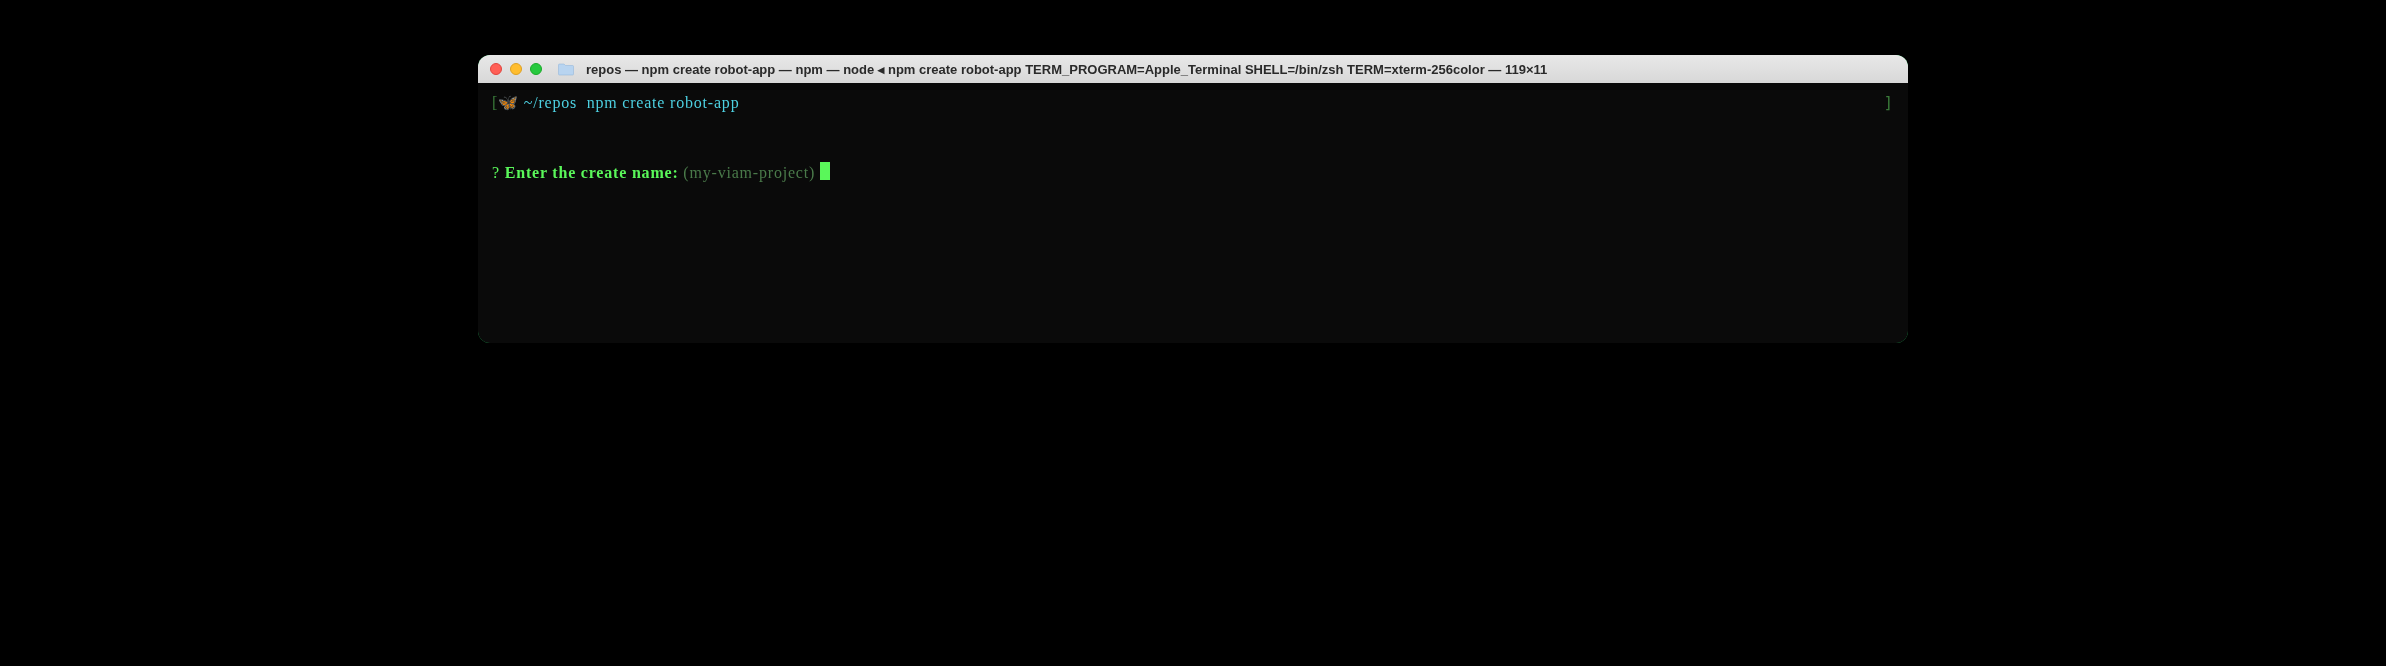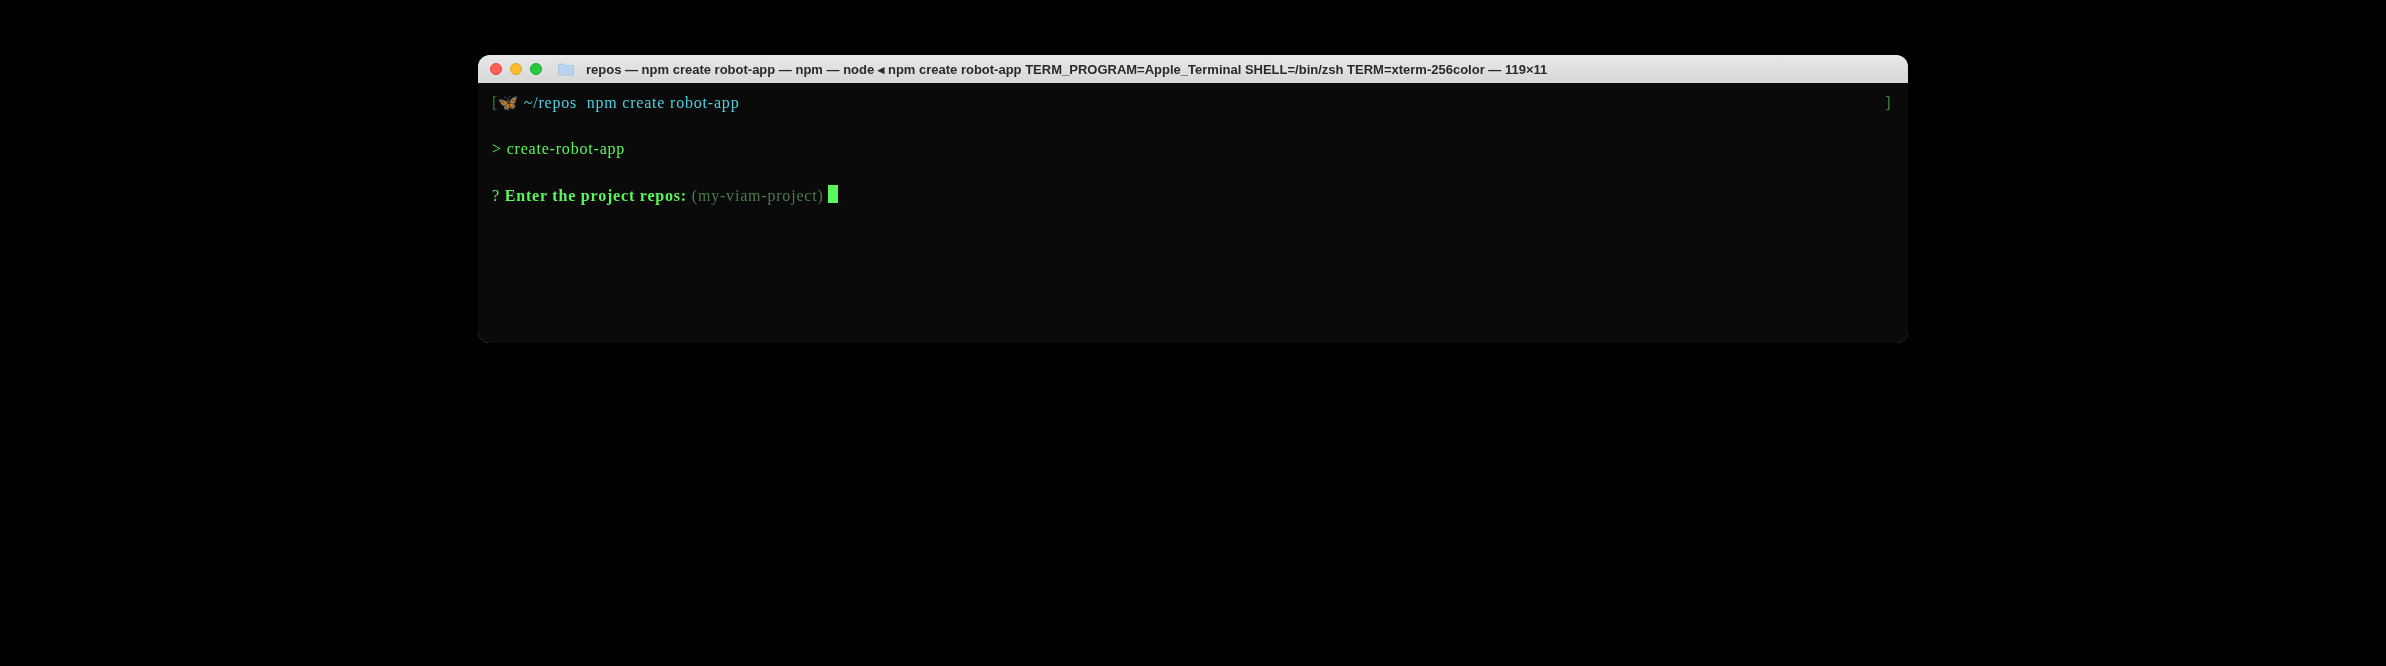--- a/index.html
+++ b/index.html
@@ -131,20 +131,19 @@
     <div class="title-text">repos — npm create robot-app — npm — node ◂ npm create robot-app TERM_PROGRAM=Apple_Terminal SHELL=/bin/zsh TERM=xterm-256color — 119×11</div>
   </div>
 
   <div class="terminal-body">
     <div class="line"><span class="bracket">[</span><span class="butterfly">🦋</span><span class="cyan"> ~/repos </span><span class="cyan"> npm create robot-app</span></div>
     <span class="right-bracket">]</span>
 
     <div class="blank-line"></div>
 
 
-    <div class="line"><span class="green">&gt; </span><span class="green">create-robot-app</span></div>
 
     <div class="blank-line"></div>
 
-    <div class="line"><span class="green">?</span><span class="green-bold"> Enter the project repos: </span><span class="dim-green">(my-viam-project) </span><span class="cursor"></span></div>
+    <div class="line"><span class="green">?</span><span class="green-bold"> Enter the create name: </span><span class="dim-green">(my-viam-project) </span><span class="cursor"></span></div>
   </div>
 
 </div>
 
 </body></html>

